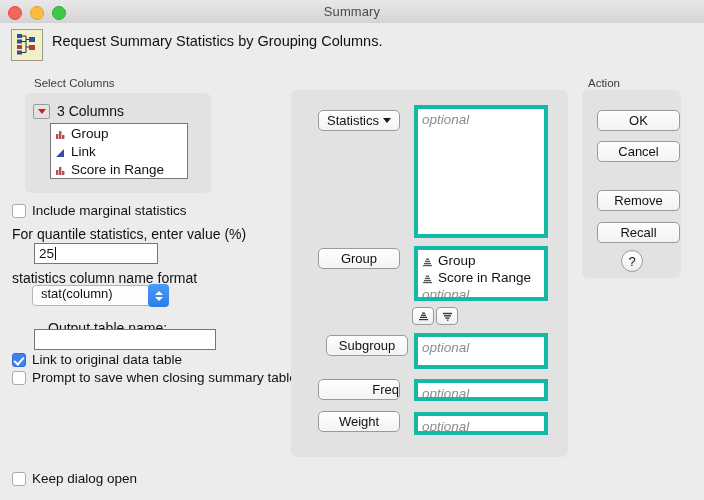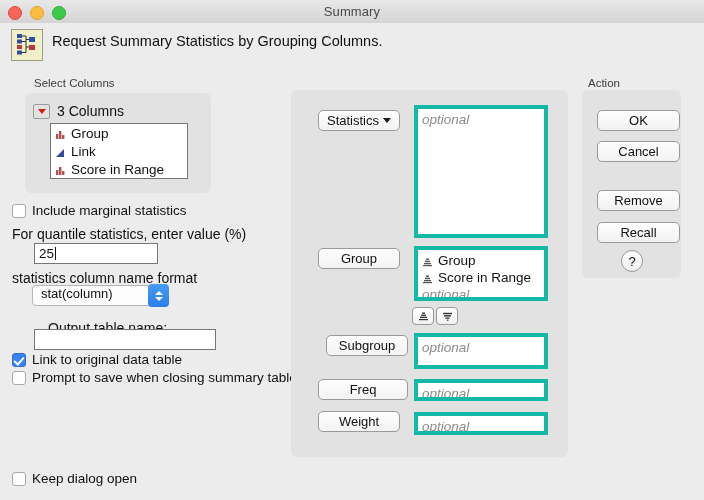--- a/index.html
+++ b/index.html
@@ -306,21 +306,21 @@
       </svg>
   </div>
 
   <div class="rolebtn" style="left:318px;top:335px;width:82px;height:21px;margin-left:8px;">
     <span>Subgroup</span>
   </div>
   <div class="dropzone" style="left:414px;top:333px;width:134px;height:36px;">
     <div class="optional">optional</div>
   </div>
 
-  <div class="rolebtn" style="left:318px;top:379px;width:90px;height:21px;">
+  <div class="rolebtn" style="left:318px;top:379px;width:82px;height:21px;justify-content:flex-end;">
     <span>Freq</span>
   </div>
   <div class="dropzone" style="left:414px;top:379px;width:134px;height:22px;">
     <div class="optional">optional</div>
   </div>
 
   <div class="rolebtn" style="left:318px;top:411px;width:82px;height:21px;">
     <span>Weight</span>
   </div>
   <div class="dropzone" style="left:414px;top:412px;width:134px;height:23px;">

